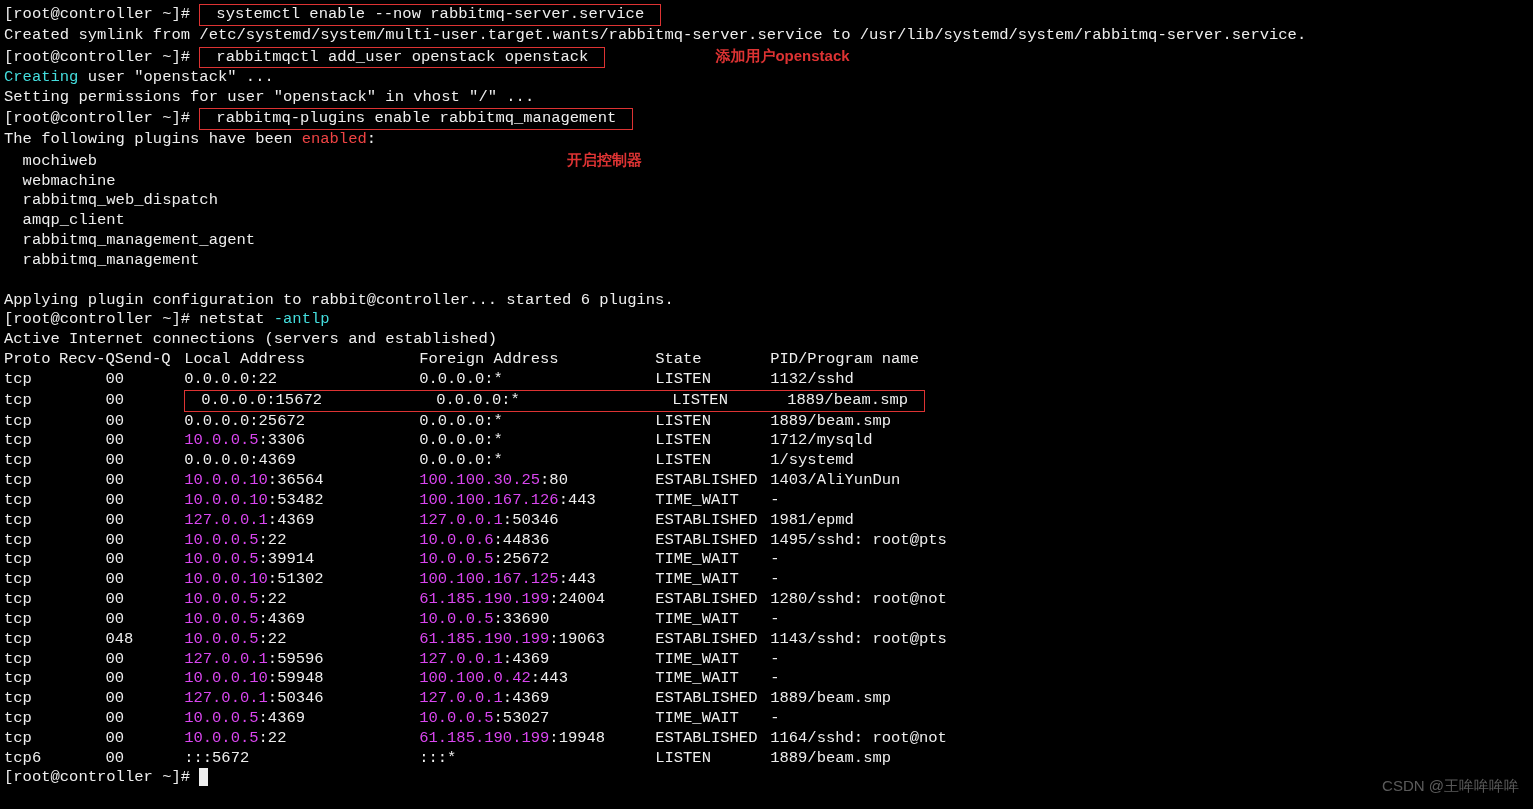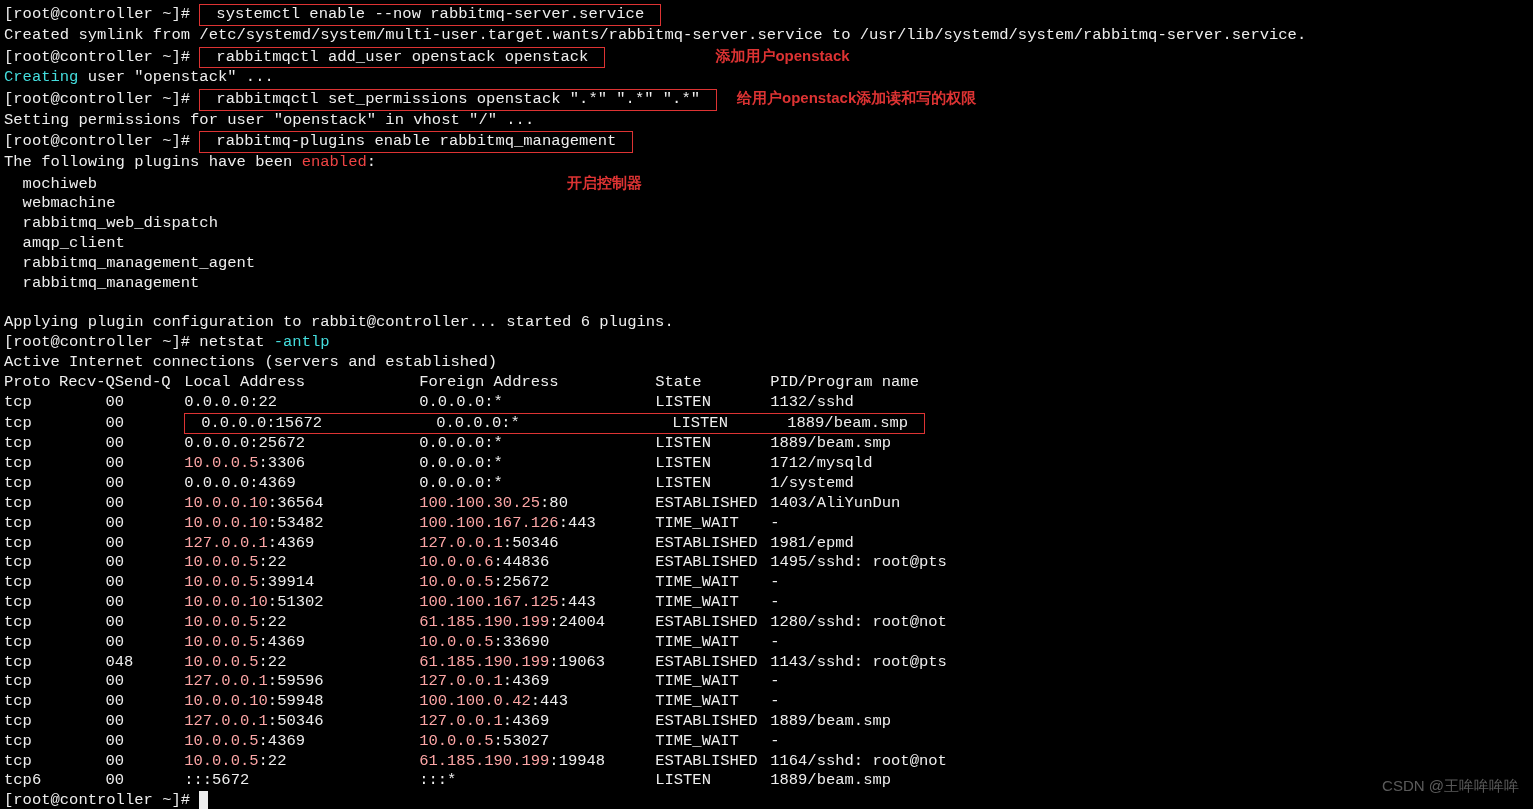--- a/index.html
+++ b/index.html
@@ -17,21 +17,21 @@
     overflow: hidden;
   }
   .line { white-space: pre; }
   .boxed {
     border: 1px solid #d33;
     padding: 0 16px;
     display: inline-block;
   }
   .cyan { color: #4dd; }
   .green { color: #ef4444; }
-  .magenta { color: #fca5a5; }
+  .magenta { color: #d946ef; }
   .white { color: #eee; }
   .red-annot {
     color: #d33;
     font-family: "Microsoft YaHei", sans-serif;
     font-weight: bold;
     font-size: 15px;
   }
   .nettable td { white-space: pre; padding: 0; font-family: inherit; font-size: inherit; line-height: inherit; }
   .col-proto { width: 55px; margin-left: 32px; }
   .col-rq    { width: 48px; text-align: right; }
@@ -57,21 +57,20 @@
   }
 </style>
 </head>
 <body>
 
 <div id="root">
     <div class="line"><span>[root@controller ~]# </span><span class="boxed">systemctl enable --now rabbitmq-server.service</span></div>
     <div class="line">Created symlink from /etc/systemd/system/multi-user.target.wants/rabbitmq-server.service to /usr/lib/systemd/system/rabbitmq-server.service.</div>
     <div class="line"><span>[root@controller ~]# </span><span class="boxed">rabbitmqctl add_user openstack openstack</span><span style="display:inline-block;width:110px"></span><span class="red-annot">添加用户openstack</span></div>
     <div class="line"><span class="cyan">Creating</span> user "openstack" ...</div>
-    <div class="line"><span>[root@controller ~]# </span><span class="boxed">rabbitmqctl set_permissions openstack ".*" ".*" ".*"</span><span style="display:inline-block;width:20px"></span><span class="red-annot">给用户openstack添加读和写的权限</span></div>
     <div class="line">Setting permissions for user "openstack" in vhost "/" ...</div>
     <div class="line"><span>[root@controller ~]# </span><span class="boxed">rabbitmq-plugins enable rabbitmq_management</span></div>
     <div class="line">The following plugins have been <span class="green">enabled</span>:</div>
     <div class="line">  mochiweb<span style="display:inline-block;width:470px"></span><span class="red-annot">开启控制器</span></div>
     <div class="line">  webmachine</div>
     <div class="line">  rabbitmq_web_dispatch</div>
     <div class="line">  amqp_client</div>
     <div class="line">  rabbitmq_management_agent</div>
     <div class="line">  rabbitmq_management</div>
     <div class="line">&nbsp;</div>

